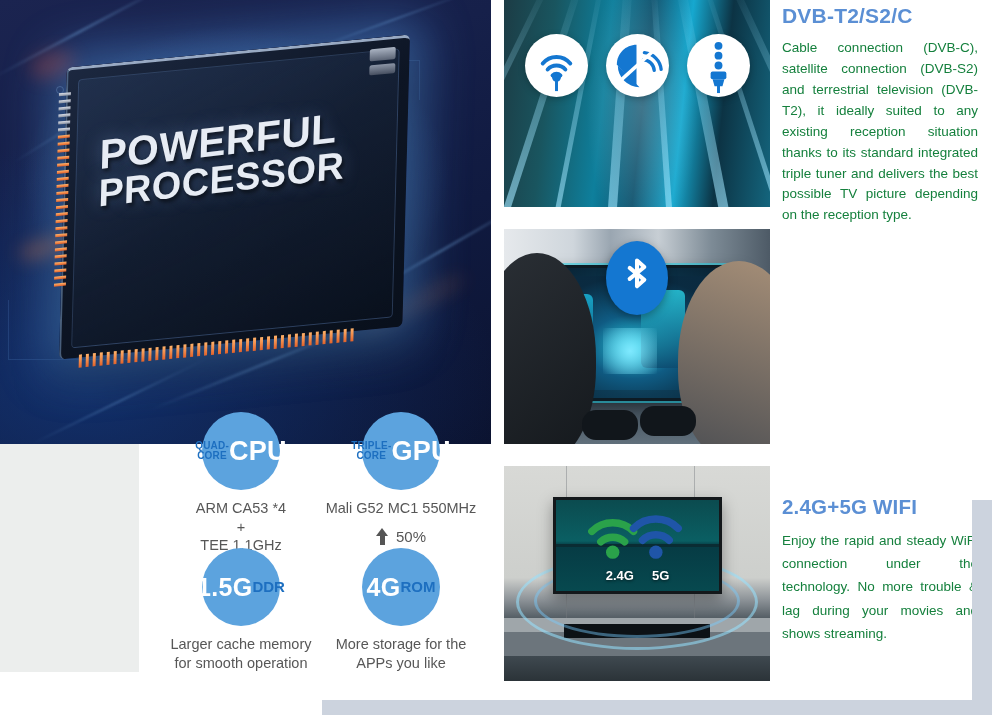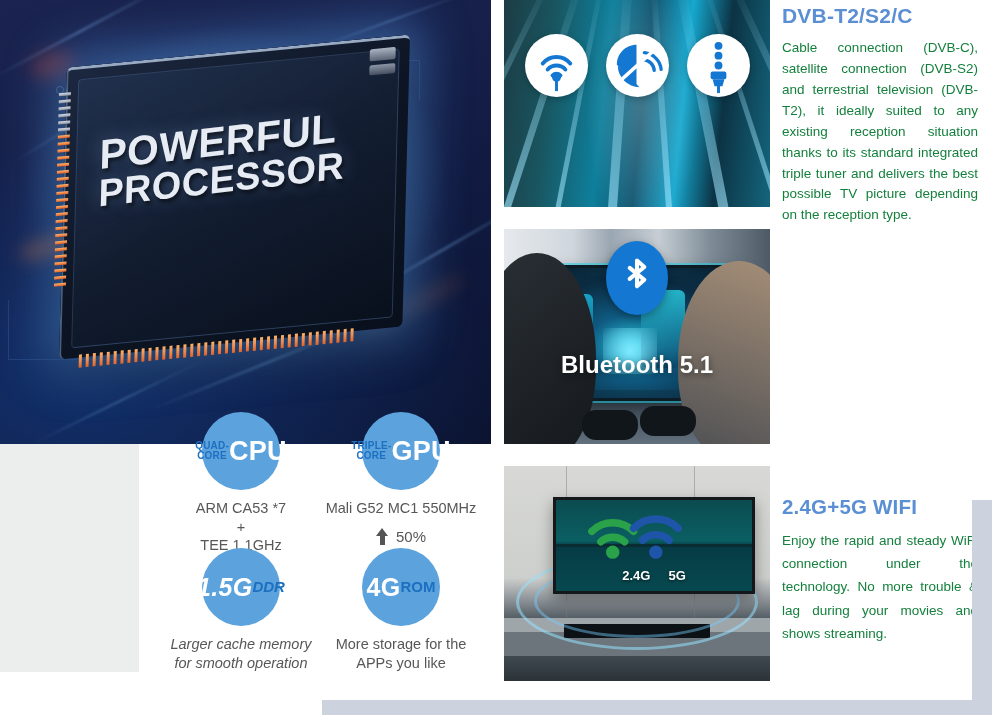--- a/index.html
+++ b/index.html
@@ -118,21 +118,21 @@
              width:62px; height:74px; border-radius:50%; background:#1477d1; display:flex; align-items:center; justify-content:center;
              box-shadow:0 3px 10px rgba(0,0,0,.35); }
   .bt-cap { position:absolute; top:122px; left:0; width:100%; text-align:center; color:#fff;
             font-size:24px; font-weight:700; text-shadow:0 2px 6px rgba(0,0,0,.5); }
 
   
   .img-wifi { top:466px; height:215px;
     background: linear-gradient(180deg,#d8d9d6 0%, #cdcfcc 52%, #8e9499 62%, #4c565d 72%, #39434a 100%);
   }
   .wall-line { position:absolute; background: rgba(120,125,128,.45); }
-  .wifi-tv { position:absolute; left:49px; top:31px; width:202px; height:97px;
+  .wifi-tv { position:absolute; left:49px; top:31px; width:169px; height:97px;
              background: linear-gradient(180deg,#0b4b4f 0%, #0a5f63 45%, #063b44 50%, #07494f 100%);
              border:3px solid #14181b; box-shadow:0 6px 14px rgba(0,0,0,.35); }
   .wifi-labels { position:absolute; bottom:8px; left:0; width:100%; display:flex; justify-content:center; gap:18px;
                  color:#fff; font-size:13px; font-weight:700; text-shadow:0 1px 3px rgba(0,0,0,.6); }
   .wifi-halo { position:absolute; border-radius:50%; border:3px solid rgba(150,225,255,.6); filter: blur(0.6px); }
 
   
   .bar-bottom { position:absolute; left:322px; top:700px; width:670px; height:15px; background:#ccd3de; }
   .bar-right { position:absolute; left:972px; top:500px; width:20px; height:200px; background:#ccd3de; }
 </style>
@@ -254,38 +254,38 @@
 
   <div class="gray-panel"></div>
 
   <div class="specs">
 
     <div class="spec-col col-a" style="top:-32px;">
       <div class="badge">
         <span class="small">QUAD-CORE</span>
         <span class="big">CPU</span>
       </div>
-      <div class="spec-text" style="white-space:pre-line;">ARM CA53 *7
+      <div class="spec-text" style="white-space:pre-line;">ARM CA53 *4
 +
 TEE 1.1GHz</div>
     </div>
 
     <div class="spec-col col-b" style="top:-32px;">
       <div class="badge">
         <span class="small">TRIPLE-CORE</span>
         <span class="big">GPU</span>
       </div>
       <div class="spec-text" style="white-space:pre-line;">Mali G52 MC1 550MHz</div>
       <div class="spec-gain">
         <span class="arrow-up"></span>
         <span>50%</span>
       </div>
     </div>
 
-    <div class="spec-col col-a" style="top:104px;font-style:italic;">
+    <div class="spec-col col-a" style="top:104px;">
       <div class="badge big-num">
         <span class="big">1.5G</span>
         <span class="sub">DDR</span>
       </div>
       <div class="spec-text" style="white-space:pre-line;">Larger cache memory
 for smooth operation</div>
     </div>
 
     <div class="spec-col col-b" style="top:104px;">
       <div class="badge big-num">
@@ -363,21 +363,20 @@
     <div class="bt-person" style="left:-26px;top:24px;width:118px;height:210px;background:linear-gradient(140deg,#2b3036,#14181c);"></div>
     <div class="bt-person" style="right:-30px;top:32px;width:122px;height:200px;background:linear-gradient(200deg,#a89078,#4a4d52);"></div>
     <div style="position:absolute;left:78px;bottom:4px;width:56px;height:30px;background:#11161b;border-radius:14px;"></div>
     <div style="position:absolute;right:74px;bottom:8px;width:56px;height:30px;background:#11161b;border-radius:14px;"></div>
 
     <div class="bt-logo">
       <svg viewBox="0 0 32 48" width="30" height="44" aria-hidden="true">
         <path d="M8 13l16 13-8 7V5l8 7L8 25" fill="none" stroke="#ffffff" stroke-width="4.4" stroke-linejoin="round" stroke-linecap="round"></path>
       </svg>
     </div>
-    <div class="bt-cap">Bluetooth 5.1</div>
   </div>
 
 
   <div class="card-img img-wifi">
     <div class="wall-line" style="left:62px;top:0;width:1px;height:152px;"></div>
     <div class="wall-line" style="left:190px;top:0;width:1px;height:152px;"></div>
     <div style="position:absolute;left:0;top:152px;width:100%;height:14px;background:#9fa6aa;"></div>
     <div style="position:absolute;left:0;top:166px;width:100%;height:24px;background:#6c757c;"></div>
     <div style="position:absolute;left:60px;top:158px;width:146px;height:14px;background:#0c1115;"></div>
     <div style="position:absolute;left:0;top:190px;width:100%;height:25px;background:linear-gradient(180deg,#3f4950,#2b3338);"></div>

